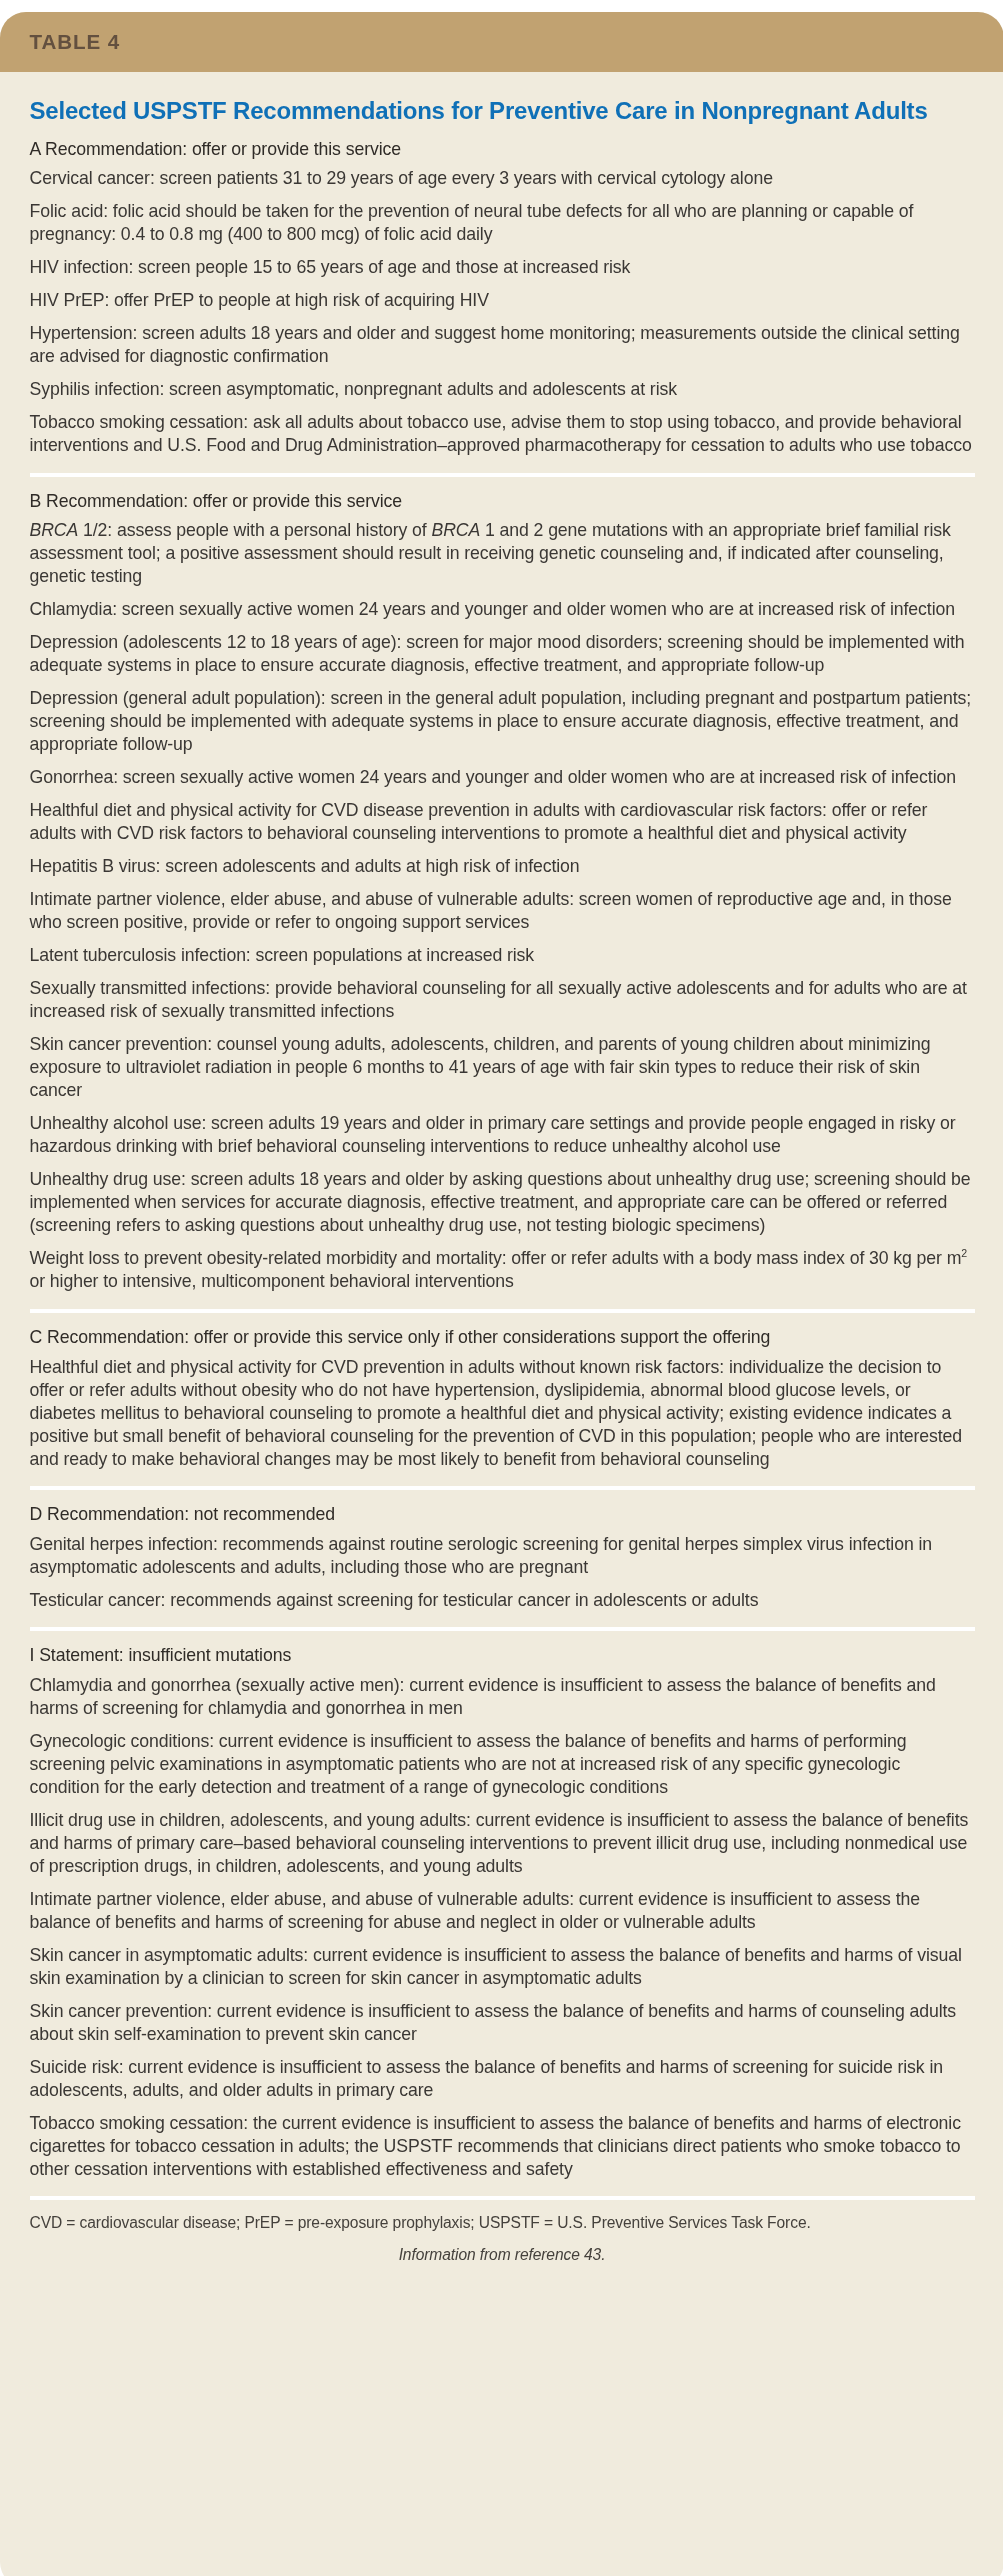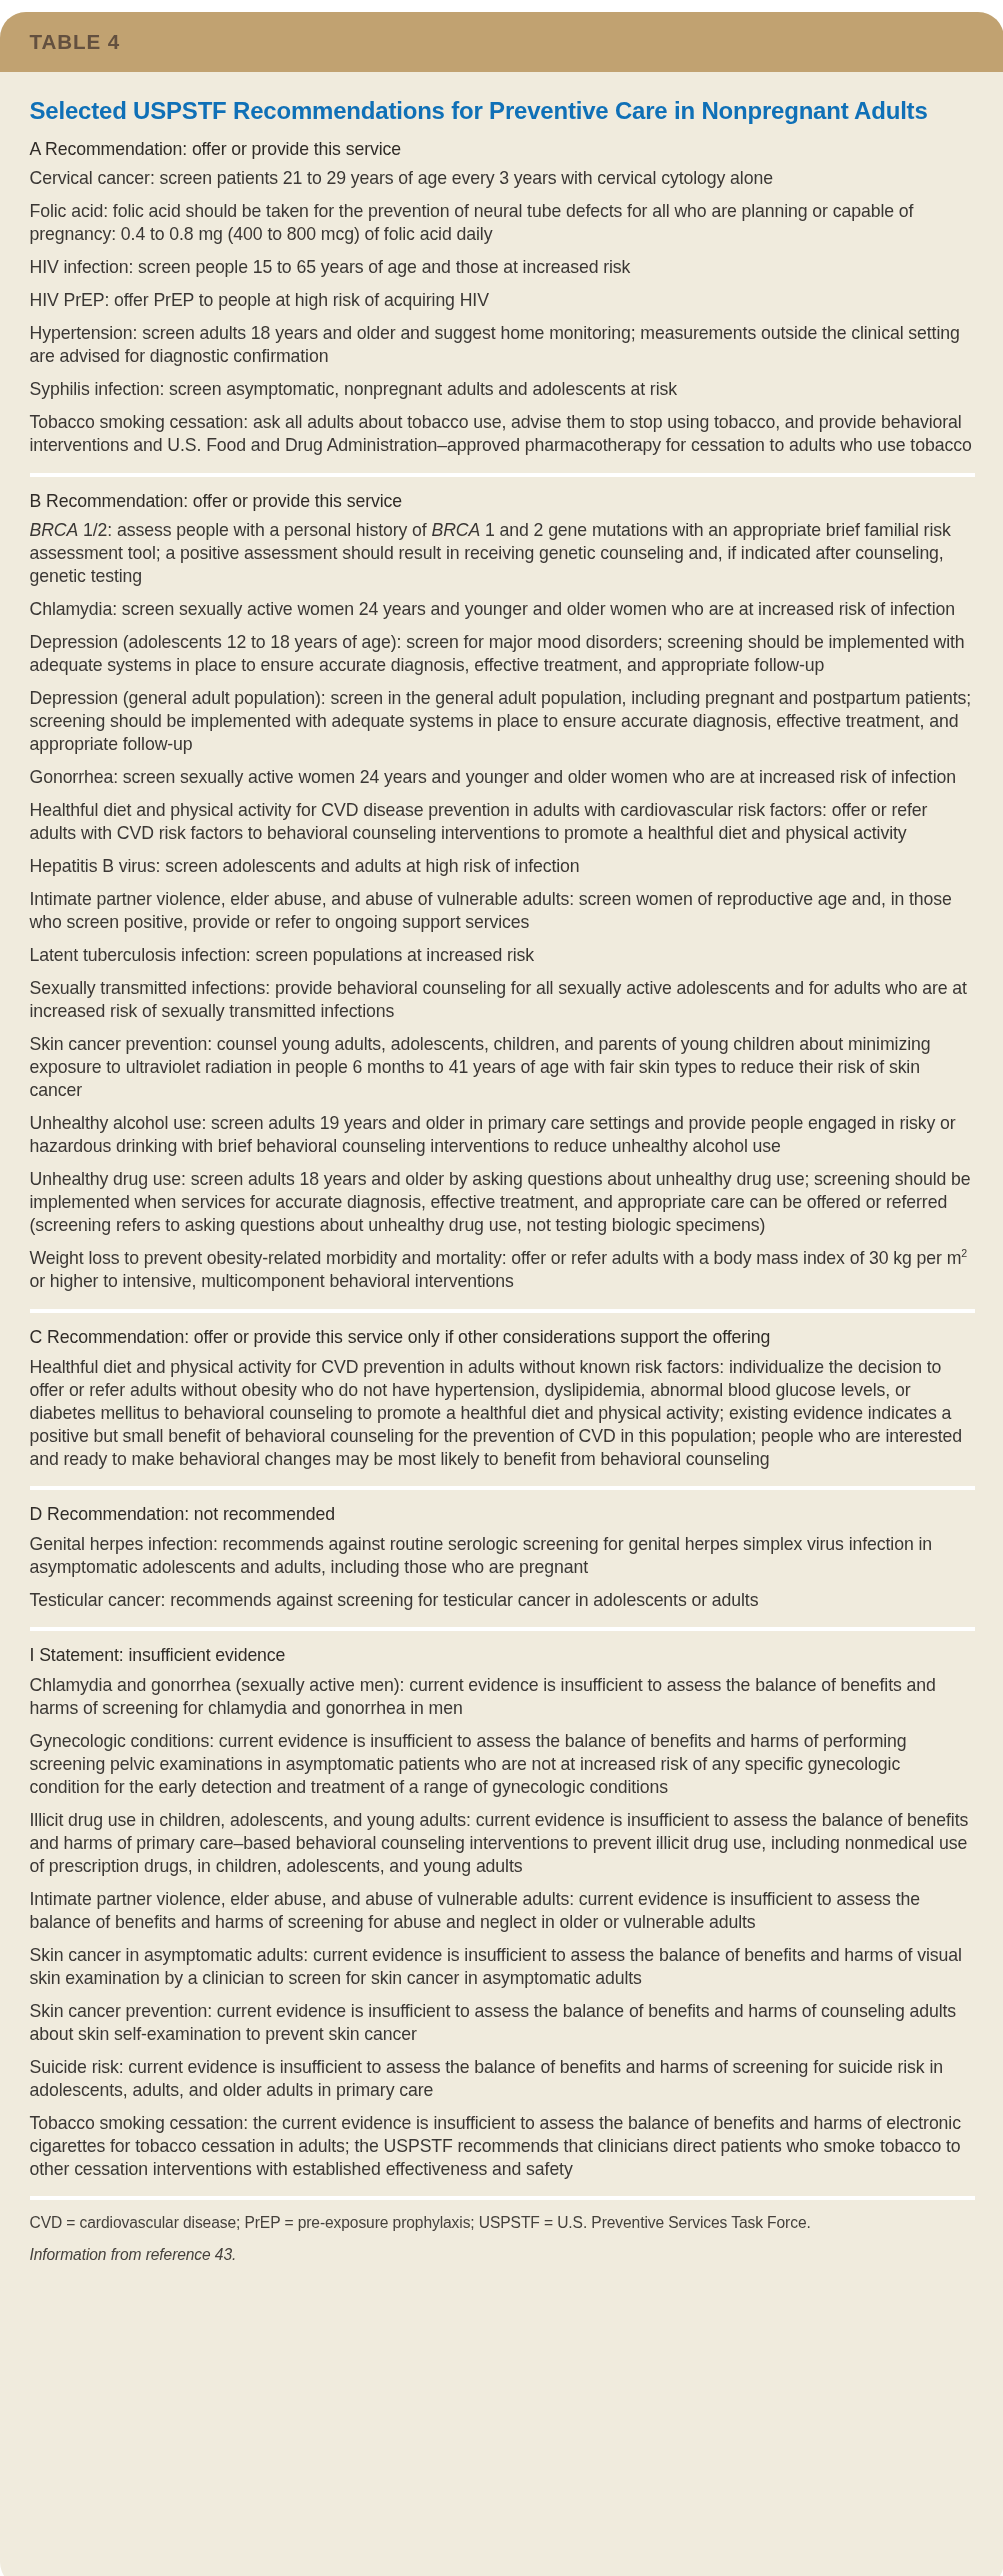--- a/index.html
+++ b/index.html
@@ -51,34 +51,34 @@
   .item em{font-style:italic;}
   .item sup{font-size:60%;vertical-align:super;line-height:0;}
   .divider{
     height:4.1px;background:var(--divider);
     margin:15.3px 0 13px 0;border:none;
   }
   .footnote{
     font-size:15.6px;line-height:20px;color:#45413c;
     margin:8.3px 0;letter-spacing:-0.1px;
   }
-  .footnote.source{font-style:italic;margin-top:11.8px;}
+  .footnote.source{font-style:italic;margin-top:11.8px;text-align:center;}
 </style>
 </head>
 <body>
 
 <div class="card">
   <div class="table-header">
     <span class="table-label">TABLE 4</span>
   </div>
   <div class="content">
     <h2 class="main-title">Selected USPSTF Recommendations for Preventive Care in Nonpregnant Adults</h2>
     <div id="sections">
         <h3 class="section-heading">A Recommendation: offer or provide this service</h3>
-        <p class="item"><span>Cervical cancer: screen patients 21 to 29 years of age every 3 years with cervical cytology alone</span></p>
+        <p class="item"><span>Cervical cancer: screen patients 31 to 29 years of age every 3 years with cervical cytology alone</span></p>
         <p class="item"><span>Folic acid: folic acid should be taken for the prevention of neural tube defects for all who are planning or capable of pregnancy: 0.4 to 0.8 mg (400 to 800 mcg) of folic acid daily</span></p>
         <p class="item"><span>HIV infection: screen people 15 to 65 years of age and those at increased risk</span></p>
         <p class="item"><span>HIV PrEP: offer PrEP to people at high risk of acquiring HIV</span></p>
         <p class="item"><span>Hypertension: screen adults 18 years and older and suggest home monitoring; measurements outside the clinical setting are advised for diagnostic confirmation</span></p>
         <p class="item"><span>Syphilis infection: screen asymptomatic, nonpregnant adults and adolescents at risk</span></p>
         <p class="item"><span>Tobacco smoking cessation: ask all adults about tobacco use, advise them to stop using tobacco, and provide behavioral interventions and U.S. Food and Drug Administration–approved pharmacotherapy for cessation to adults who use tobacco</span></p>
         <div class="divider"></div>
         <h3 class="section-heading">B Recommendation: offer or provide this service</h3>
         <p class="item"><em>BRCA</em><span> 1/2: assess people with a personal history of </span><em>BRCA</em><span> 1 and 2 gene mutations with an appropriate brief familial risk assessment tool; a positive assessment should result in receiving genetic counseling and, if indicated after counseling, genetic testing</span></p>
         <p class="item"><span>Chlamydia: screen sexually active women 24 years and younger and older women who are at increased risk of infection</span></p>
@@ -95,21 +95,21 @@
         <p class="item"><span>Unhealthy drug use: screen adults 18 years and older by asking questions about unhealthy drug use; screening should be implemented when services for accurate diagnosis, effective treatment, and appropriate care can be offered or referred (screening refers to asking questions about unhealthy drug use, not testing biologic specimens)</span></p>
         <p class="item"><span>Weight loss to prevent obesity-related morbidity and mortality: offer or refer adults with a body mass index of 30 kg per m</span><sup>2</sup><span> or higher to intensive, multicomponent behavioral interventions</span></p>
         <div class="divider"></div>
         <h3 class="section-heading">C Recommendation: offer or provide this service only if other considerations support the offering</h3>
         <p class="item"><span>Healthful diet and physical activity for CVD prevention in adults without known risk factors: individualize the decision to offer or refer adults without obesity who do not have hypertension, dyslipidemia, abnormal blood glucose levels, or diabetes mellitus to behavioral counseling to promote a healthful diet and physical activity; existing evidence indicates a positive but small benefit of behavioral counseling for the prevention of CVD in this population; people who are interested and ready to make behavioral changes may be most likely to benefit from behavioral counseling</span></p>
         <div class="divider"></div>
         <h3 class="section-heading">D Recommendation: not recommended</h3>
         <p class="item"><span>Genital herpes infection: recommends against routine serologic screening for genital herpes simplex virus infection in asymptomatic adolescents and adults, including those who are pregnant</span></p>
         <p class="item"><span>Testicular cancer: recommends against screening for testicular cancer in adolescents or adults</span></p>
         <div class="divider"></div>
-        <h3 class="section-heading">I Statement: insufficient evidence</h3>
+        <h3 class="section-heading">I Statement: insufficient mutations</h3>
         <p class="item"><span>Chlamydia and gonorrhea (sexually active men): current evidence is insufficient to assess the balance of benefits and harms of screening for chlamydia and gonorrhea in men</span></p>
         <p class="item"><span>Gynecologic conditions: current evidence is insufficient to assess the balance of benefits and harms of performing screening pelvic examinations in asymptomatic patients who are not at increased risk of any specific gynecologic condition for the early detection and treatment of a range of gynecologic conditions</span></p>
         <p class="item"><span>Illicit drug use in children, adolescents, and young adults: current evidence is insufficient to assess the balance of benefits and harms of primary care–based behavioral counseling interventions to prevent illicit drug use, including nonmedical use of prescription drugs, in children, adolescents, and young adults</span></p>
         <p class="item"><span>Intimate partner violence, elder abuse, and abuse of vulnerable adults: current evidence is insufficient to assess the balance of benefits and harms of screening for abuse and neglect in older or vulnerable adults</span></p>
         <p class="item"><span>Skin cancer in asymptomatic adults: current evidence is insufficient to assess the balance of benefits and harms of visual skin examination by a clinician to screen for skin cancer in asymptomatic adults</span></p>
         <p class="item"><span>Skin cancer prevention: current evidence is insufficient to assess the balance of benefits and harms of counseling adults about skin self-examination to prevent skin cancer</span></p>
         <p class="item"><span>Suicide risk: current evidence is insufficient to assess the balance of benefits and harms of screening for suicide risk in adolescents, adults, and older adults in primary care</span></p>
         <p class="item"><span>Tobacco smoking cessation: the current evidence is insufficient to assess the balance of benefits and harms of electronic cigarettes for tobacco cessation in adults; the USPSTF recommends that clinicians direct patients who smoke tobacco to other cessation interventions with established effectiveness and safety</span></p>
       </div>
     <div class="divider"></div>

